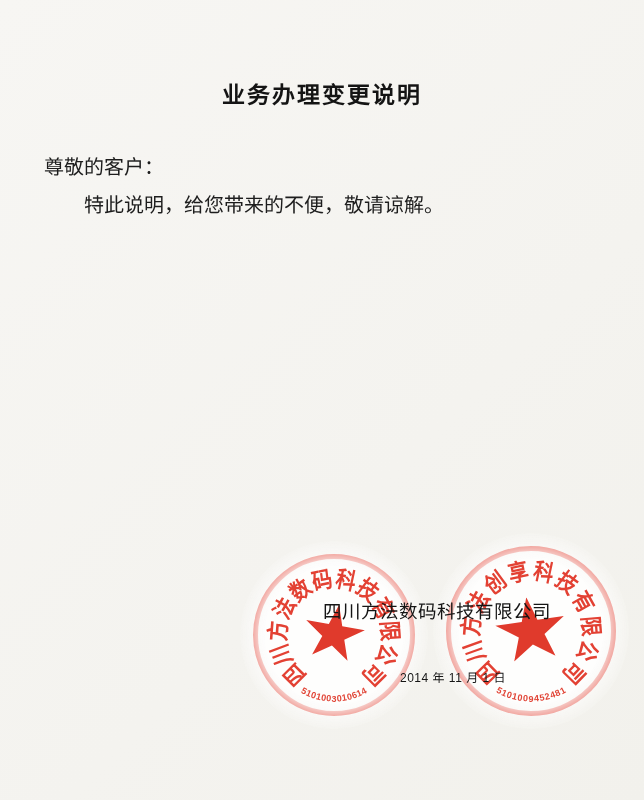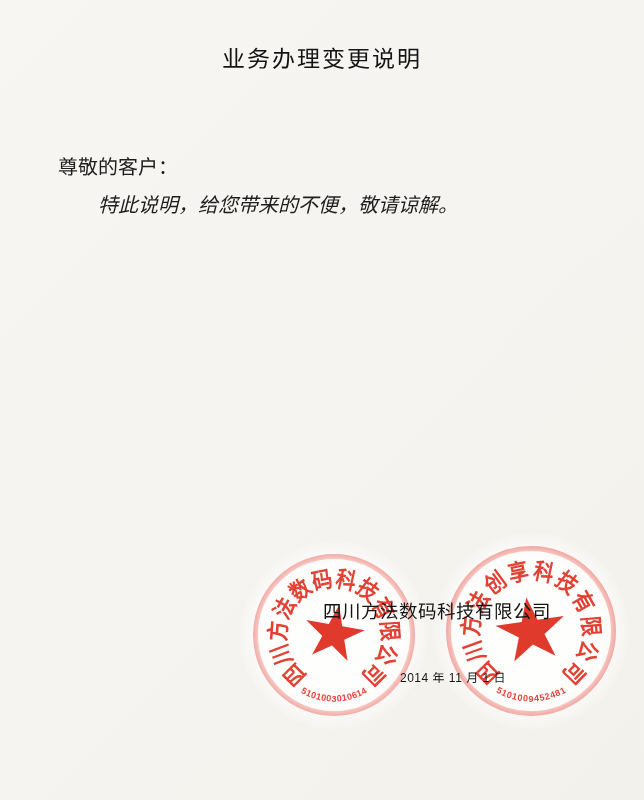--- a/index.html
+++ b/index.html
@@ -10,45 +10,45 @@
   .page {
     position: relative;
     width: 644px;
     height: 800px;
     margin: 0 auto;
     background: linear-gradient(135deg, #f7f6f3 0%, #f4f3ef 60%, #f2f1ec 100%);
     overflow: hidden;
     color: #1c1c1c;
   }
   .doc-title {
-    margin: 0;
-    padding-top: 40px;
+    margin: 16px;
+    padding-top: 60px;
     text-align: center;
     font-size: 23px;
-    font-weight: 400;
+    font-weight: 700;
     letter-spacing: 2px;
     color: #141414;
   }
   .content {
     position: absolute;
-    left: 58px;
+    left: 44px;
     top: 148px;
     width: 560px;
     font-size: 20px;
     line-height: 38px;
     color: #1d1d1d;
   }
   .content p { margin: 0; }
   .para {
     text-indent: 2em;
     text-align: justify;
     text-justify: inter-character;
   }
   .para-main { margin-top: 17px; }
-  .para-closing { margin-top: 12px; font-style: italic; }
+  .para-closing { margin-top: 12px; }
   .bold-run { font-weight: 700; }
 
   
   .sig-line {
     position: absolute;
     font-size: 18.5px;
     letter-spacing: 0.5px;
     color: #151515;
     z-index: 3;
     white-space: nowrap;

